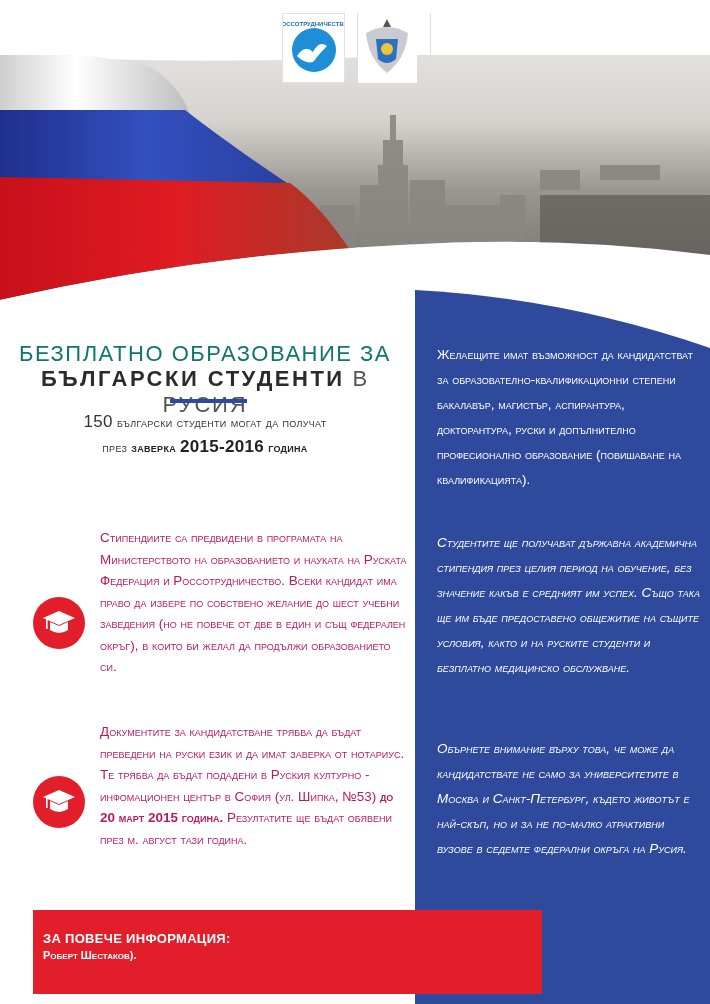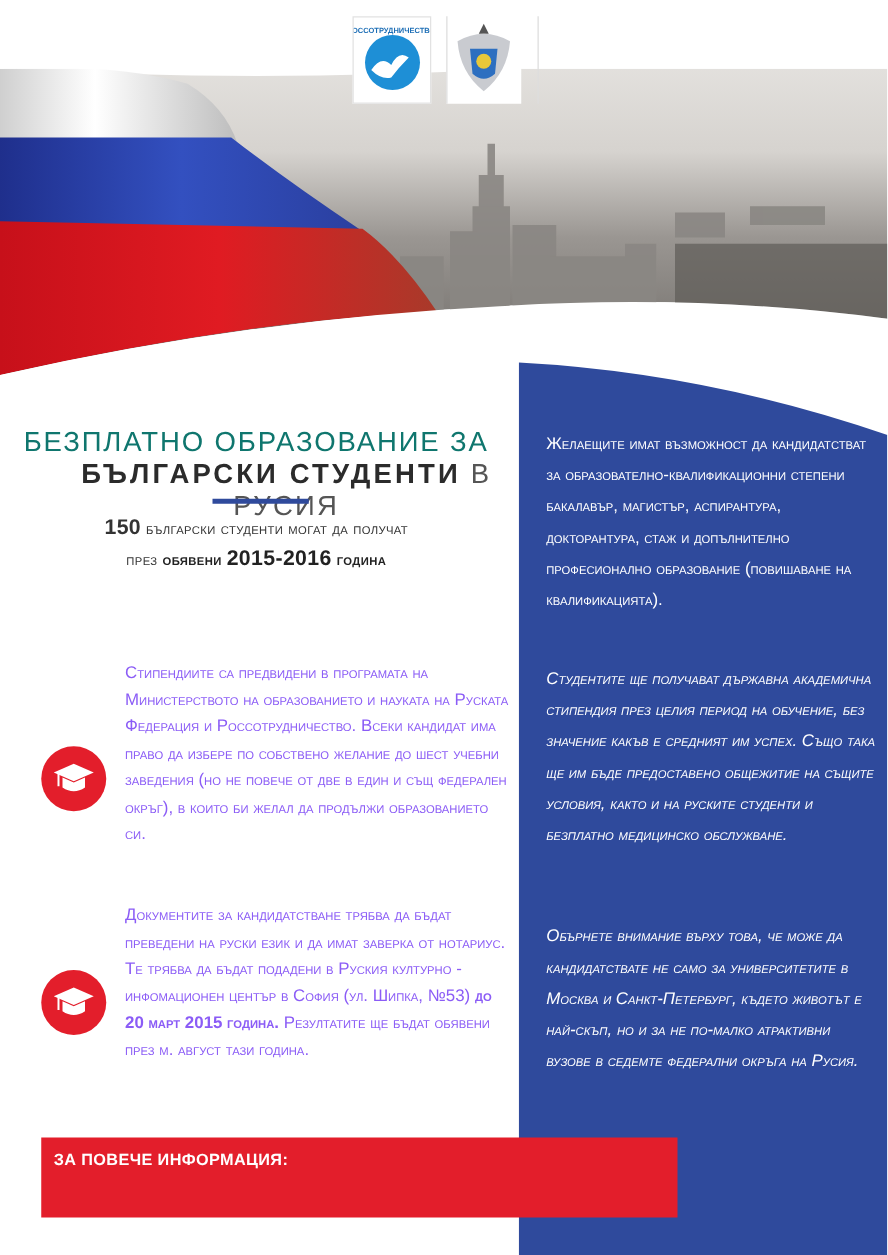--- a/index.html
+++ b/index.html
@@ -9,32 +9,32 @@
   .logo1{left:282px;width:63px;}
   .logo2{left:357px;width:60px;border-left:1px solid #ddd;border-top:none;border-bottom:none;border-right:none;}
   .logo-sep{position:absolute;left:430px;top:13px;width:1px;height:70px;background:#ddd;}
   
   .banner{position:absolute;left:0;top:55px;width:710px;height:245px;overflow:hidden;}
   .banner svg{display:block;}
   
   .blue-panel{position:absolute;left:415px;top:278px;width:295px;height:726px;}
   
   .title1{position:absolute;left:0;width:410px;top:341px;text-align:center;font-size:22px;letter-spacing:1.5px;color:#0f766e;font-weight:300;}
-  .title2{position:absolute;left:0;width:410px;top:366px;text-align:center;font-size:22px;letter-spacing:1.8px;color:#555;margin-left:24px;}
+  .title2{position:absolute;left:0;width:410px;top:366px;text-align:center;font-size:22px;letter-spacing:1.8px;color:#555;}
   .title2 b{color:#2b2b2b;font-weight:bold;letter-spacing:2.5px;}
   .divider{position:absolute;left:170px;top:399px;width:77px;height:4px;background:#2f4a9c;}
   .sub{position:absolute;left:25px;width:360px;top:410px;text-align:center;font-size:13.5px;line-height:24px;color:#333;font-variant:small-caps;letter-spacing:0.3px;}
   .sub b{font-weight:bold;color:#222;}
-  .sub .big{font-size:17px;font-weight:bold;}
-  .para{position:absolute;left:100px;width:310px;font-size:13.5px;line-height:21.5px;color:#8b5cf6;font-variant:small-caps;}
+  .sub .big{font-size:17px;}
+  .para{position:absolute;left:100px;width:310px;font-size:13.5px;line-height:21.5px;color:#be185d;font-variant:small-caps;}
   .para b{font-weight:bold;}
   .icon{position:absolute;left:33px;width:52px;height:52px;border-radius:50%;background:#e31e2b;}
   .icon svg{position:absolute;left:9px;top:12px;}
   .rpara{position:absolute;left:437px;width:265px;font-size:13.5px;line-height:25px;color:#fff;font-variant:small-caps;}
-  .footer{position:absolute;left:33px;top:910px;width:509px;height:64px;background:#e31e2b;box-sizing:border-box;padding:9px 10px;color:#fff;}
+  .footer{position:absolute;left:33px;top:910px;width:509px;height:84px;background:#e31e2b;box-sizing:border-box;padding:20px 10px;color:#fff;}
   .footer .ft{font-size:13px;font-weight:bold;line-height:17px;letter-spacing:0.3px;}
   .footer .fb{font-size:11px;line-height:17px;font-variant:small-caps;font-weight:bold;}
 </style>
 </head>
 <body>
 
 <div class="banner">
   <svg width="710" height="245" viewBox="0 0 710 245" xmlns="http://www.w3.org/2000/svg">
     <defs>
       <linearGradient id="city" x1="0" y1="0" x2="0" y2="1">
@@ -108,40 +108,41 @@
     <path d="M0,12 Q150,20 295,70 L295,726 L0,726 Z" fill="#2f4a9c"></path>
   </svg>
 </div>
 
 <div class="title1">БЕЗПЛАТНО ОБРАЗОВАНИЕ ЗА</div>
 <div class="title2"><b>БЪЛГАРСКИ СТУДЕНТИ</b><span> В РУСИЯ</span></div>
 <div class="divider"></div>
 
 <div class="sub">
   <div><span class="big">150</span><span> български студенти могат да получат</span></div>
-  <div><span>през </span><b>обявени </b><b class="big">2015-2016</b><b> година</b></div>
+  <div><span>през </span><b>заверка </b><b class="big">2015-2016</b><b> година</b></div>
 </div>
 
 <div class="icon" style="top:597px;">
   <svg width="34" height="28" viewBox="0 0 34 28">
     <path d="M17,2 L33,9 L17,16 L1,9 Z" fill="#fff"></path>
     <path d="M8,13 L8,21 Q17,27 26,21 L26,13 L17,17 Z" fill="#fff"></path>
     <rect x="4" y="10" width="1.6" height="10" fill="#fff"></rect>
   </svg>
 </div>
 <div class="para" style="top:527px;">Стипендиите са предвидени в програмата на Министерството на образованието и науката на Руската Федерация и Россотрудничество. Всеки кандидат има право да избере по собствено желание до шест учебни заведения (но не повече от две в един и същ федерален окръг), в които би желал да продължи образованието си.</div>
 
 <div class="icon" style="top:776px;">
   <svg width="34" height="28" viewBox="0 0 34 28">
     <path d="M17,2 L33,9 L17,16 L1,9 Z" fill="#fff"></path>
     <path d="M8,13 L8,21 Q17,27 26,21 L26,13 L17,17 Z" fill="#fff"></path>
     <rect x="4" y="10" width="1.6" height="10" fill="#fff"></rect>
   </svg>
 </div>
 <div class="para" style="top:721px;"><span>Документите за кандидатстване трябва да бъдат преведени на руски език и да имат заверка от нотариус. Те трябва да бъдат подадени в Руския културно - инфомационен център в София (ул. Шипка, №53)</span> <b>до 20 март 2015 година.</b><span> Резултатите ще бъдат обявени през м. август тази година.</span></div>
 
-<div class="rpara" style="top:342px;">Желаещите имат възможност да кандидатстват за образователно-квалификационни степени бакалавър, магистър, аспирантура, докторантура, стаж и допълнително професионално образование (повишаване на квалификацията).</div>
+<div class="rpara" style="top:342px;">Желаещите имат възможност да кандидатстват за образователно-квалификационни степени бакалавър, магистър, аспирантура, докторантура, руски и допълнително професионално образование (повишаване на квалификацията).</div>
 <div class="rpara" style="top:530px;font-style:italic;">Студентите ще получават държавна академична стипендия през целия период на обучение, без значение какъв е средният им успех. Също така ще им бъде предоставено общежитие на същите условия, както и на руските студенти и безплатно медицинско обслужване.</div>
 <div class="rpara" style="top:736px;font-style:italic;">Обърнете внимание върху това, че може да кандидатствате не само за университетите в Москва и Санкт-Петербург, където животът е най-скъп, но и за не по-малко атрактивни вузове в седемте федерални окръга на Русия.</div>
 
 <div class="footer">
   <div class="ft">ЗА ПОВЕЧЕ ИНФОРМАЦИЯ:</div>
+  <div class="fb">Роберт Шестаков).</div>
 </div>
 
 </body></html>

